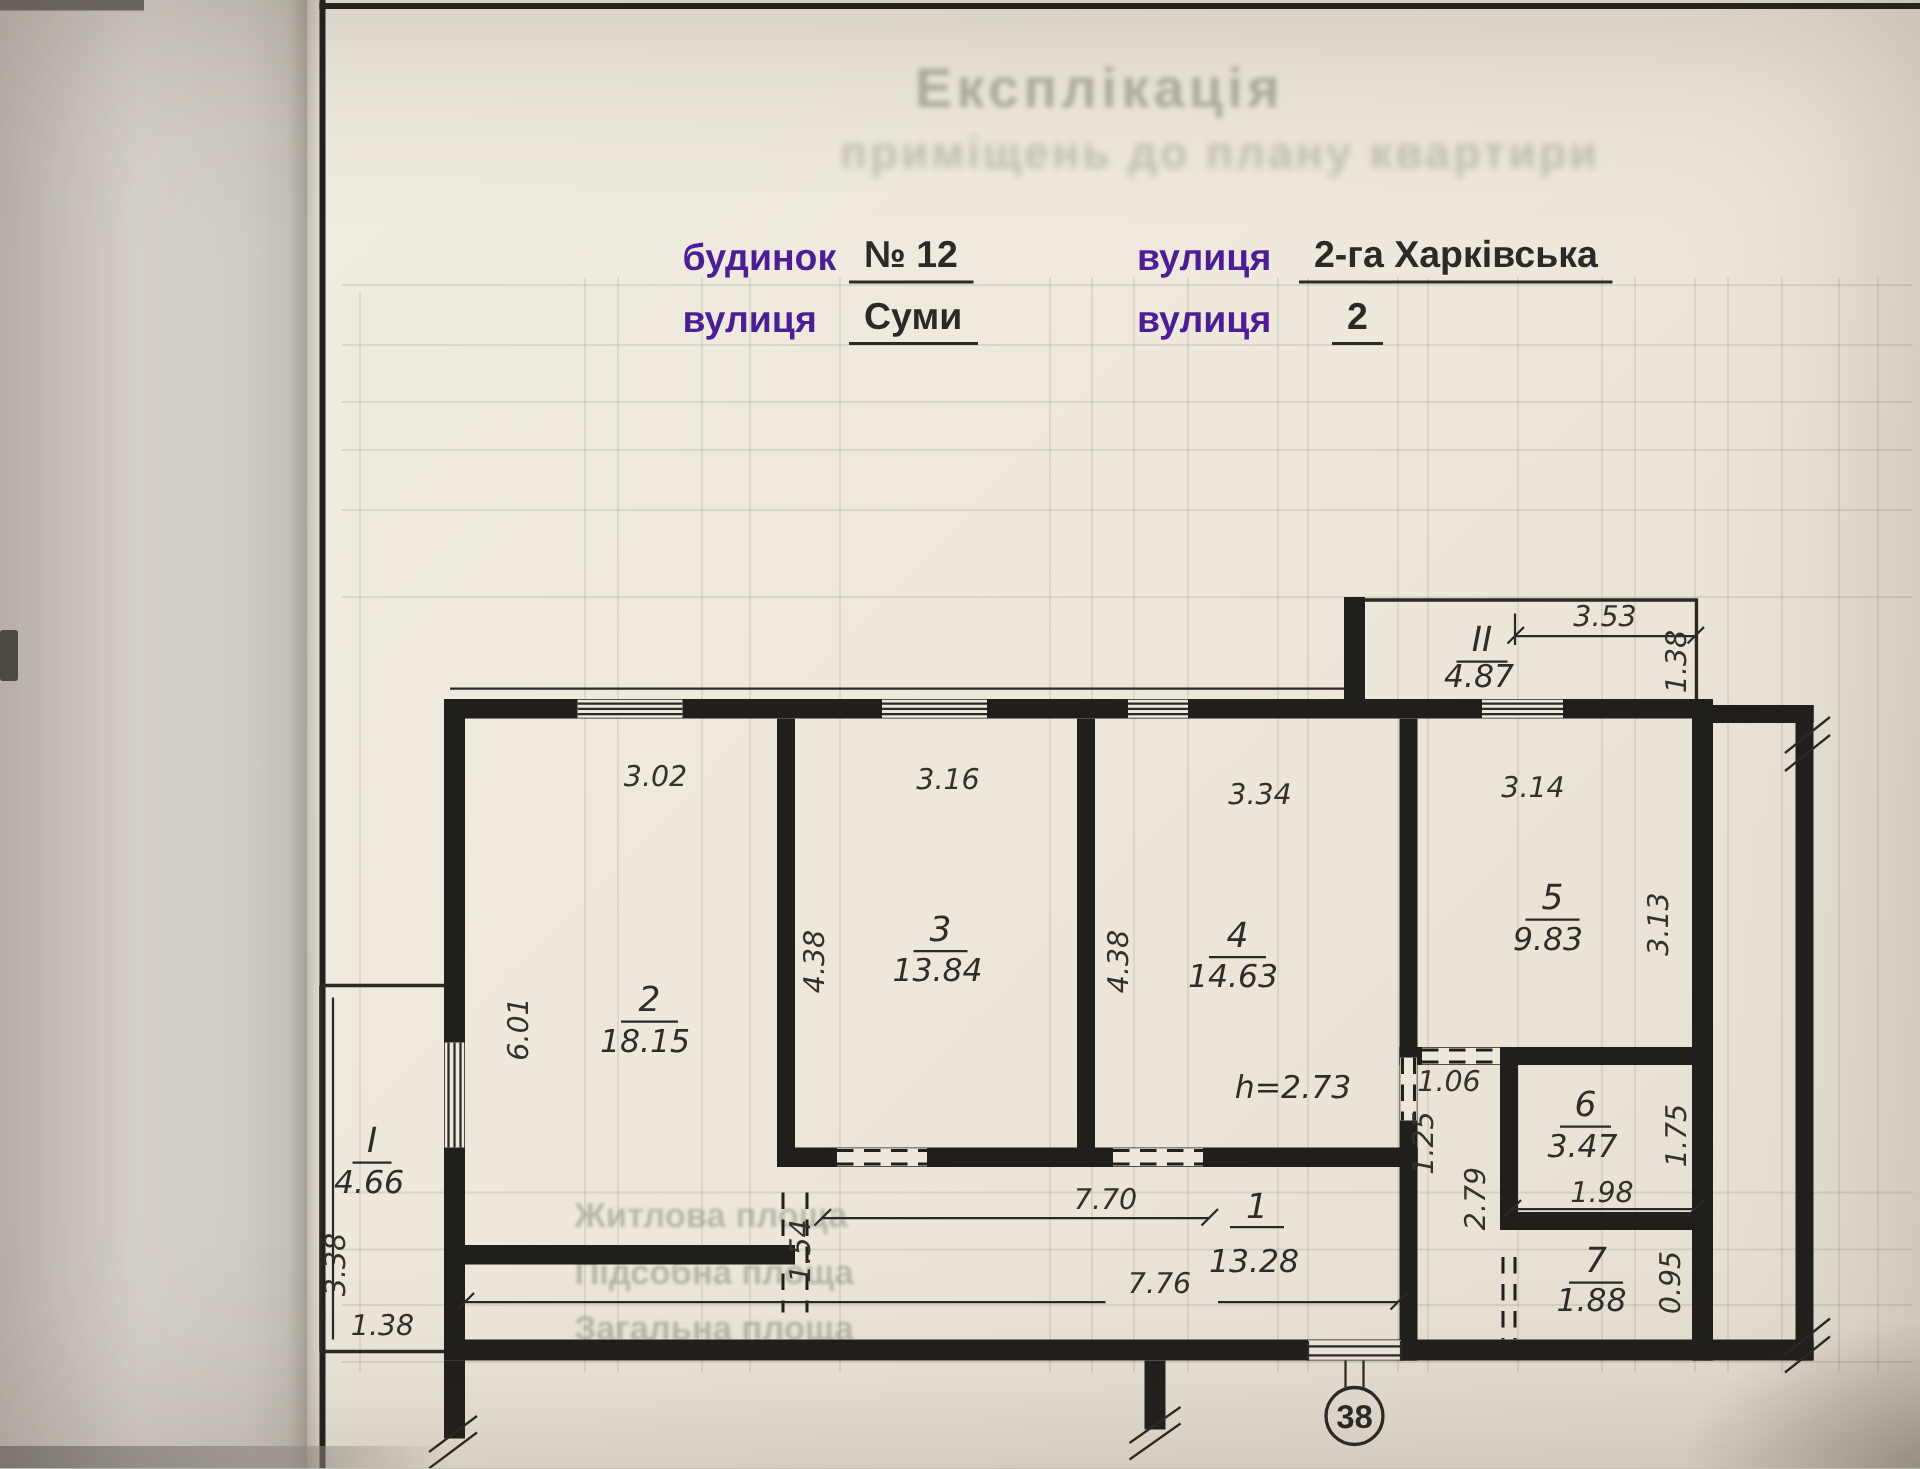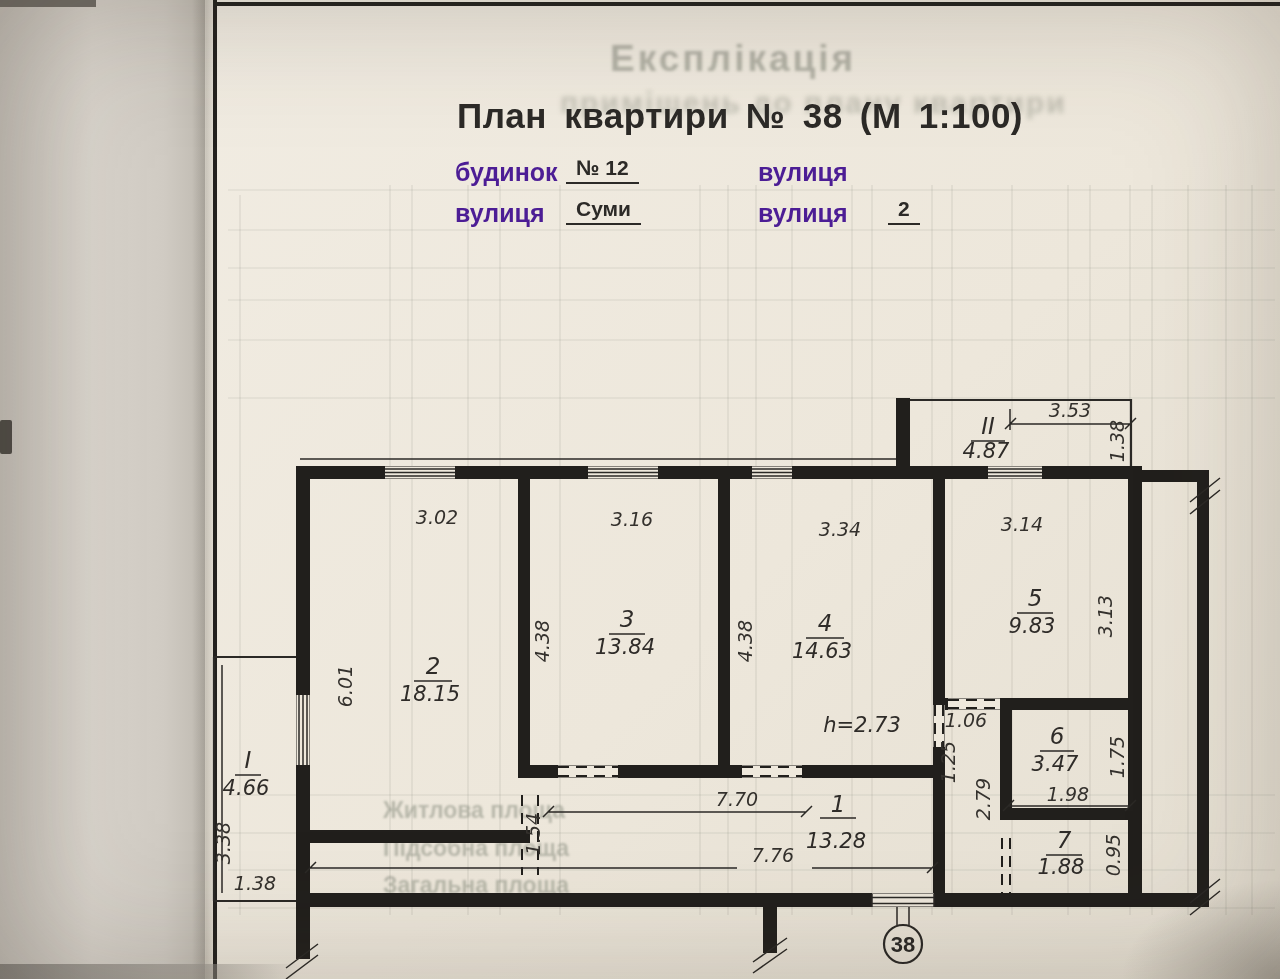--- a/index.html
+++ b/index.html
@@ -27,21 +27,21 @@
         letter-spacing:3px;color:rgba(112,118,104,.48);filter:blur(1.6px);}
   .ghost-sub{position:absolute;left:560px;top:86px;font-size:30px;font-weight:700;
         letter-spacing:2px;color:rgba(112,118,104,.34);filter:blur(2.4px);}
   .ghost-row{position:absolute;left:383px;font-size:23px;font-weight:700;
         color:rgba(112,118,104,.42);filter:blur(1.2px);}
 
   
   .title{position:absolute;left:320px;top:96px;width:840px;text-align:center;
         font-size:35px;font-weight:700;color:#2c2a27;letter-spacing:.5px;word-spacing:7px;}
   .field{position:absolute;font-size:25px;font-weight:700;color:#4c1d95;}
-  .value{position:absolute;font-size:21px;font-weight:700;color:#2c2a27;
+  .value{position:absolute;font-size:25px;font-weight:700;color:#2c2a27;
         border-bottom:2.5px solid #2c2a27;padding:0 10px 2px;}
 
   .plan{position:absolute;left:0;top:0;width:1280px;height:979px;}
   .wall{fill:#211f1c;}
   .tl{stroke:#2b2926;stroke-width:2.2;fill:none;}
   .tl1{stroke:#2b2926;stroke-width:1.5;fill:none;}
   .dash{stroke:#211f1c;stroke-width:2;stroke-dasharray:11 7;fill:none;}
   .gap{fill:#eee8dc;}
   .dim{font:italic 19px "DejaVu Sans",sans-serif;fill:#34312d;text-anchor:middle;}
   .rnum{font:italic 23px "DejaVu Sans",sans-serif;fill:#2f2c29;text-anchor:middle;}
@@ -74,25 +74,25 @@
                  M228,795 H1275 M228,833 H1275 M228,870 H1275 M228,908 H1275"></path>
       </g>
     </svg>
     <div class="ghost-title">Експлікація</div>
     <div class="ghost-sub">приміщень до плану квартири</div>
     <div class="ghost-row" style="top:797px">Житлова площа</div>
     <div class="ghost-row" style="top:835px">Підсобна площа</div>
     <div class="ghost-row" style="top:872px">Загальна площа</div>
   </div>
 
-  <div class="title">План квартири № 38 (М 1:100)</div>
 
   <div class="field" style="left:455px;top:158px">будинок</div>
   <div class="value" style="left:566px;top:156px">№ 12</div>
   <div class="field" style="left:758px;top:158px">вулиця</div>
+  <div class="value" style="left:866px;top:156px">2-га Харківська</div>
 
   <div class="field" style="left:455px;top:199px">вулиця</div>
   <div class="value" style="left:566px;top:197px">Суми</div>
   <div class="field" style="left:758px;top:199px">вулиця</div>
   <div class="value" style="left:888px;top:197px">2</div>
 
   <svg class="plan" viewBox="0 0 1280 979">
 
     <g>
       <rect class="wall" x="296" y="466" width="846" height="13"></rect>

